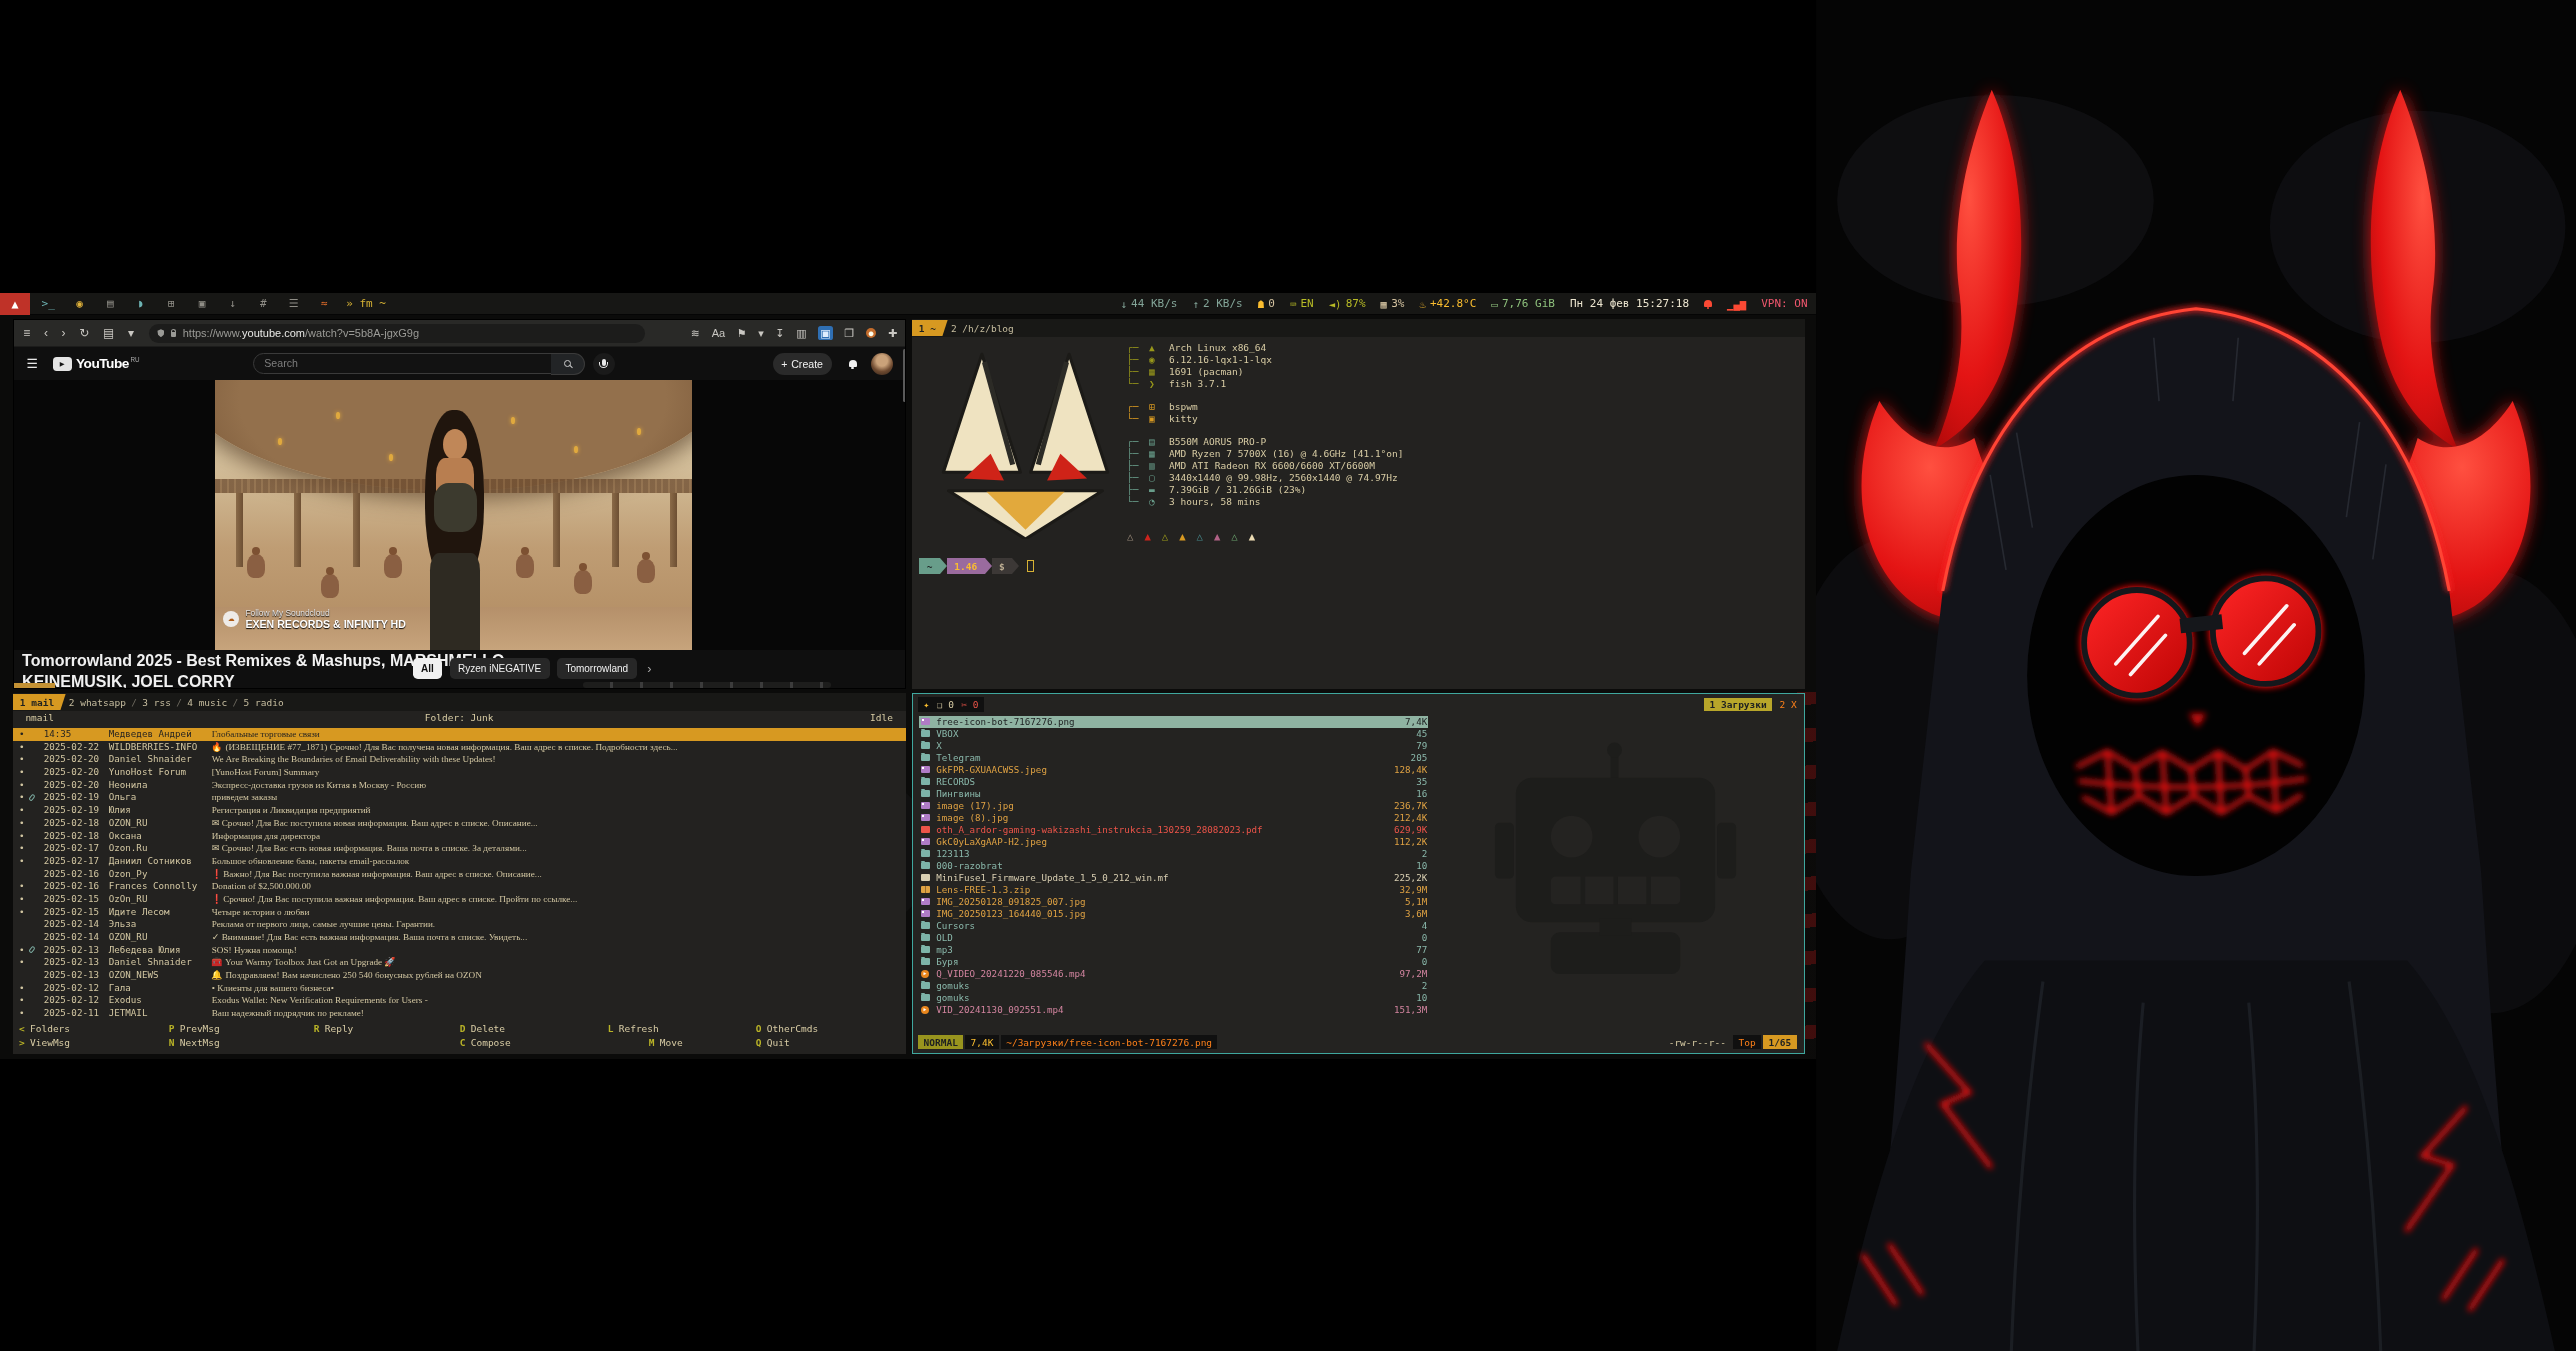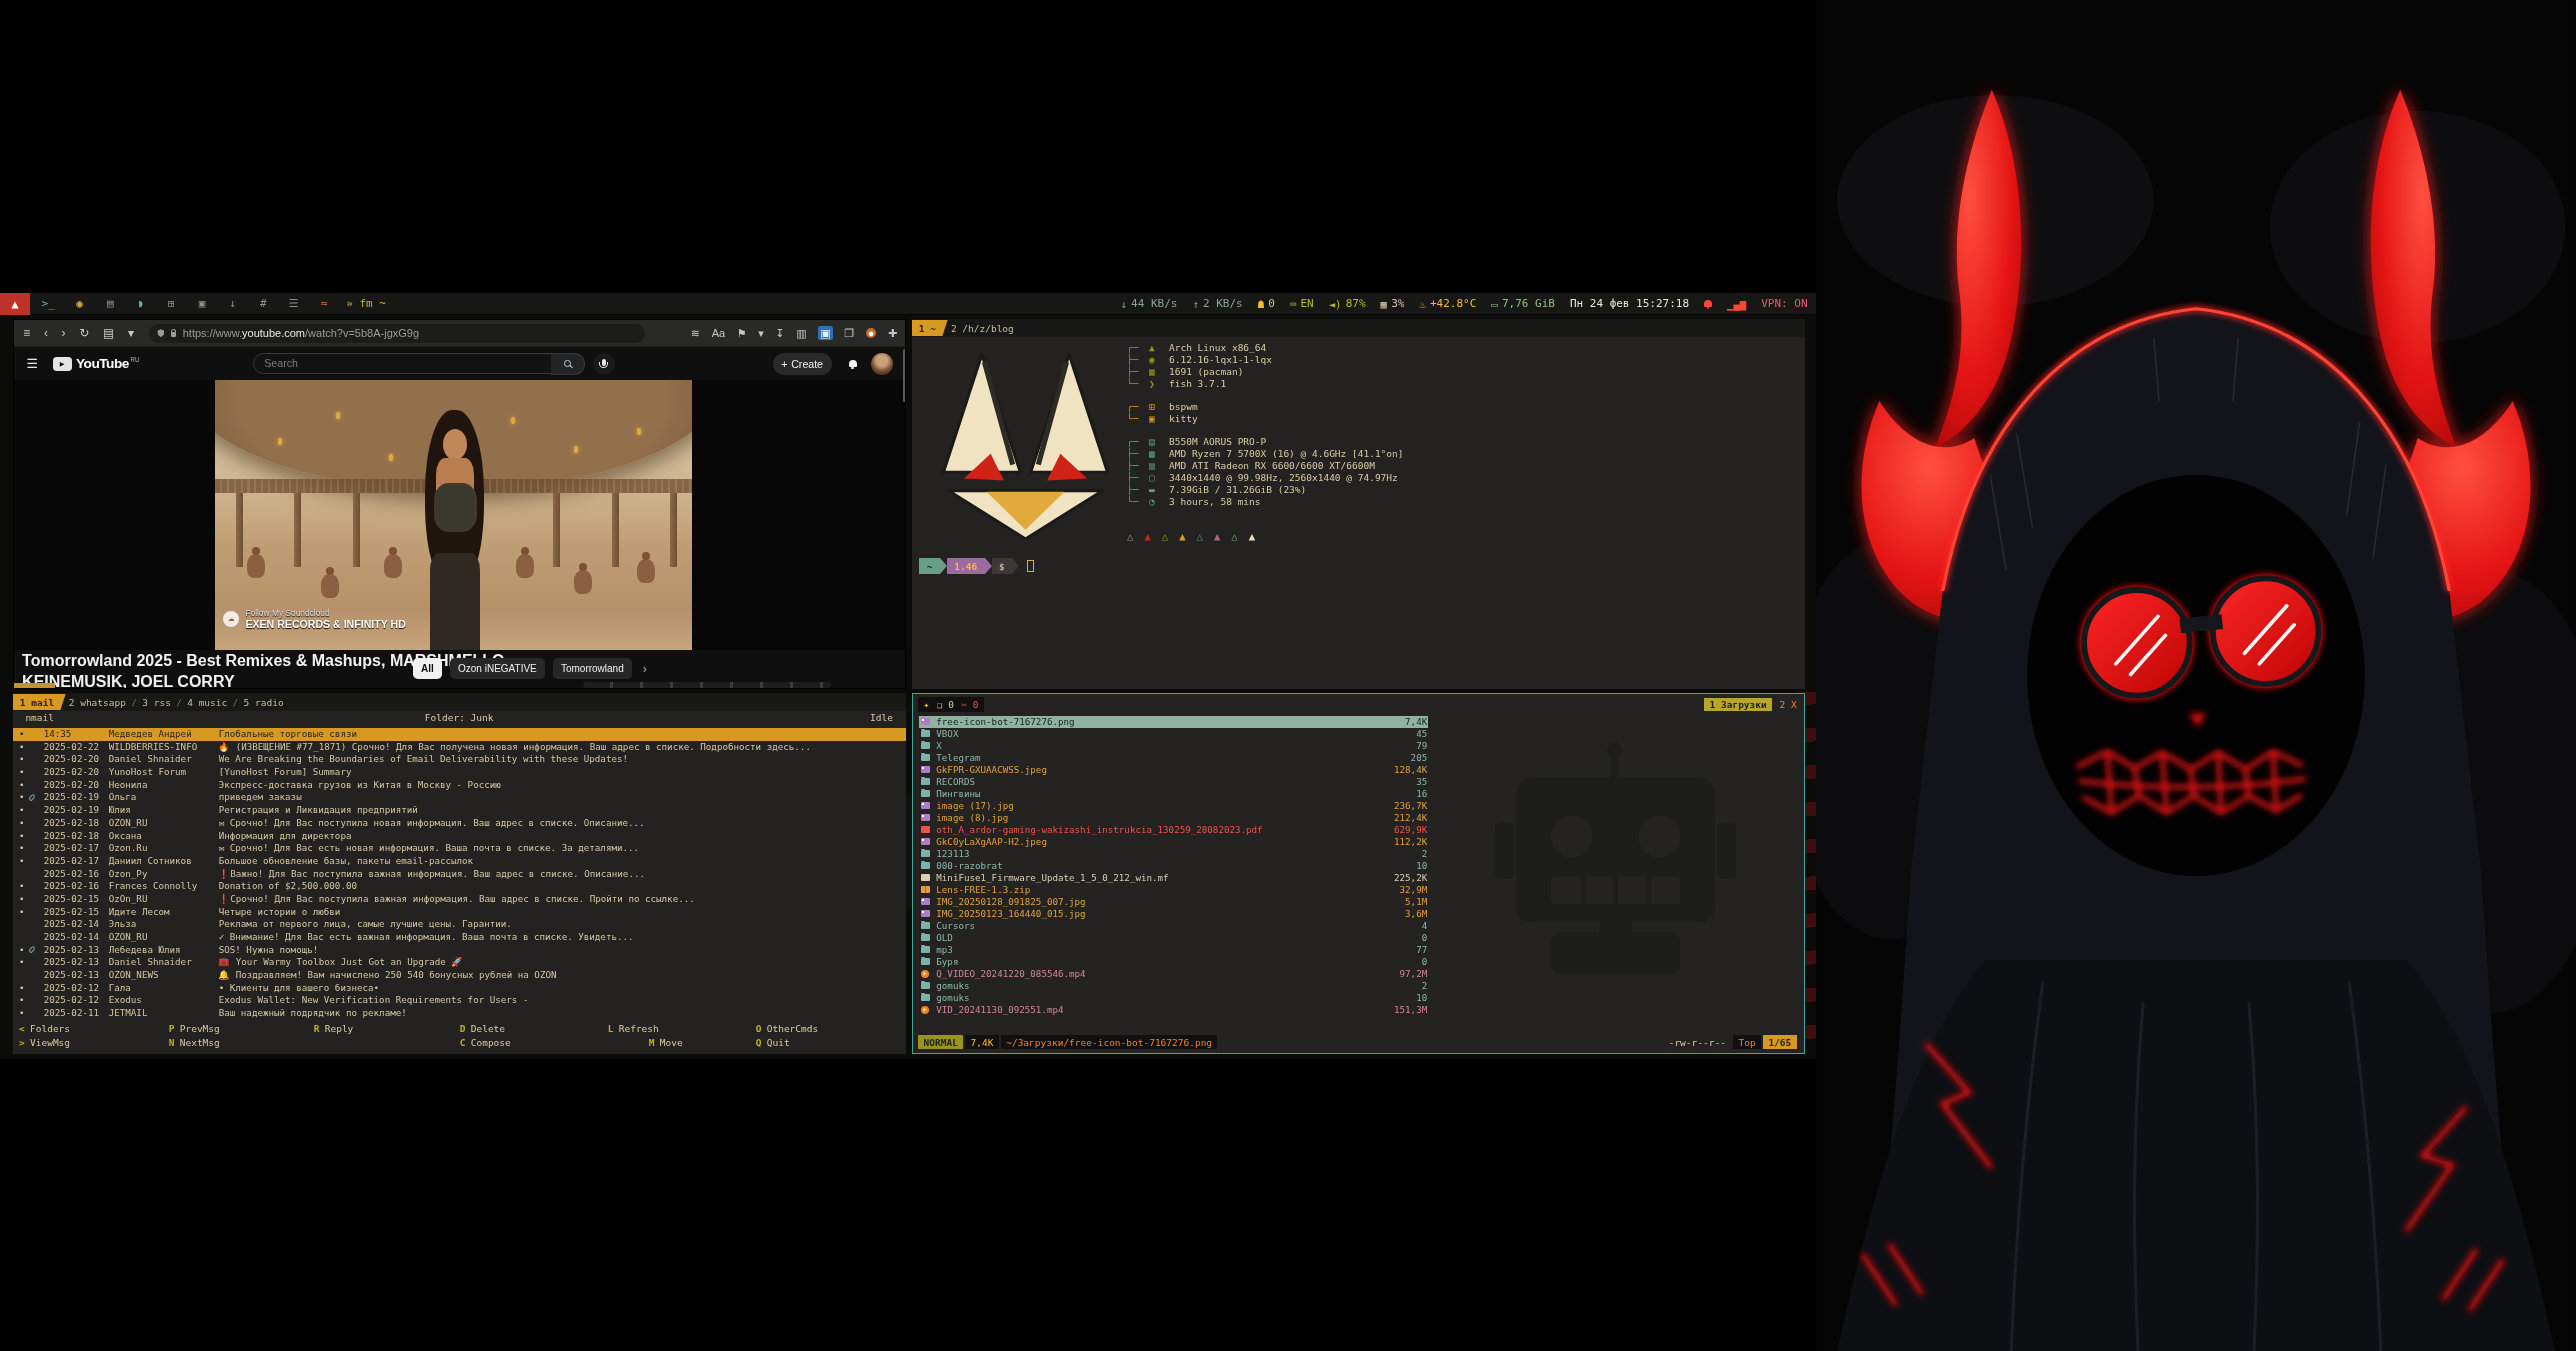--- a/index.html
+++ b/index.html
@@ -120,21 +120,21 @@
   #mh-app{position:absolute;left:12.7px;}
   #mh-folder{position:absolute;left:0;width:893px;text-align:center;}
   #mh-idle{position:absolute;right:12.7px;}
   #mail-rows{position:absolute;left:0;top:35px;width:893px;}
   .mrow{position:relative;height:12.7px;line-height:12.7px;font-size:9.2px;color:#d3c7a2;white-space:nowrap;overflow:hidden;}
   .mrow .mdot{position:absolute;left:6.3px;}
   .mrow .mclip{position:absolute;left:17px;top:2.6px;}
   .icon-clip{display:inline-block;width:3.7px;height:6.9px;border:1.1px solid #7daea3;border-radius:2.1px;transform:rotate(38deg);}
   .mrow .mdate{position:absolute;left:31px;}
   .mrow .mfrom{position:absolute;left:96px;}
-  .mrow .msubj{position:absolute;left:206px;}
+  .mrow .msubj{position:absolute;left:199px;font-family:Liberation Serif, serif;}
   .msel{background:#d79921;}
   .msel span{color:#262421 !important;}
   #mail-help{position:absolute;left:0;top:330px;width:893px;font-size:9.5px;}
   .hcol{position:absolute;white-space:nowrap;}
   .hkey{color:#b9b327;font-weight:bold;}
   .hlabel{color:#d8cca4;margin-left:5.3px;}
 
   
   #fm{position:absolute;left:912px;top:693px;width:893px;height:361px;background:rgba(36,35,33,.99);
       border:1.1px solid #3fa79e;overflow:hidden;}
@@ -344,21 +344,21 @@
           <div id="wm-l2">EXEN RECORDS &amp; INFINITY HD</div>
         </div>
       </div>
     </div>
   </div>
 
   <div id="vtitle1" data-interactable="false">Tomorrowland 2025 - Best Remixes &amp; Mashups, MARSHMELLO,</div>
   <div id="vtitle2" data-interactable="false">KEINEMUSIK, JOEL CORRY</div>
   <div id="chips" data-interactable="false">
       <div class="chip chip-active" data-interactable="true">All</div>
-      <div class="chip" data-interactable="true">Ozon iNEGATIVE</div>
+      <div class="chip" data-interactable="true">Ryzen iNEGATIVE</div>
       <div class="chip" data-interactable="true">Tomorrowland</div>
       <span data-interactable="true" id="chips-more">›</span>
     </div>
   <div id="seek-left" data-interactable="false"></div>
   <div id="seek-right" data-interactable="true"></div>
   <div id="ytscroll" data-interactable="true"></div>
 </div>
 
 <div id="term" data-interactable="false">
   <div class="ktabbar" id="term-tabs" data-interactable="false">

